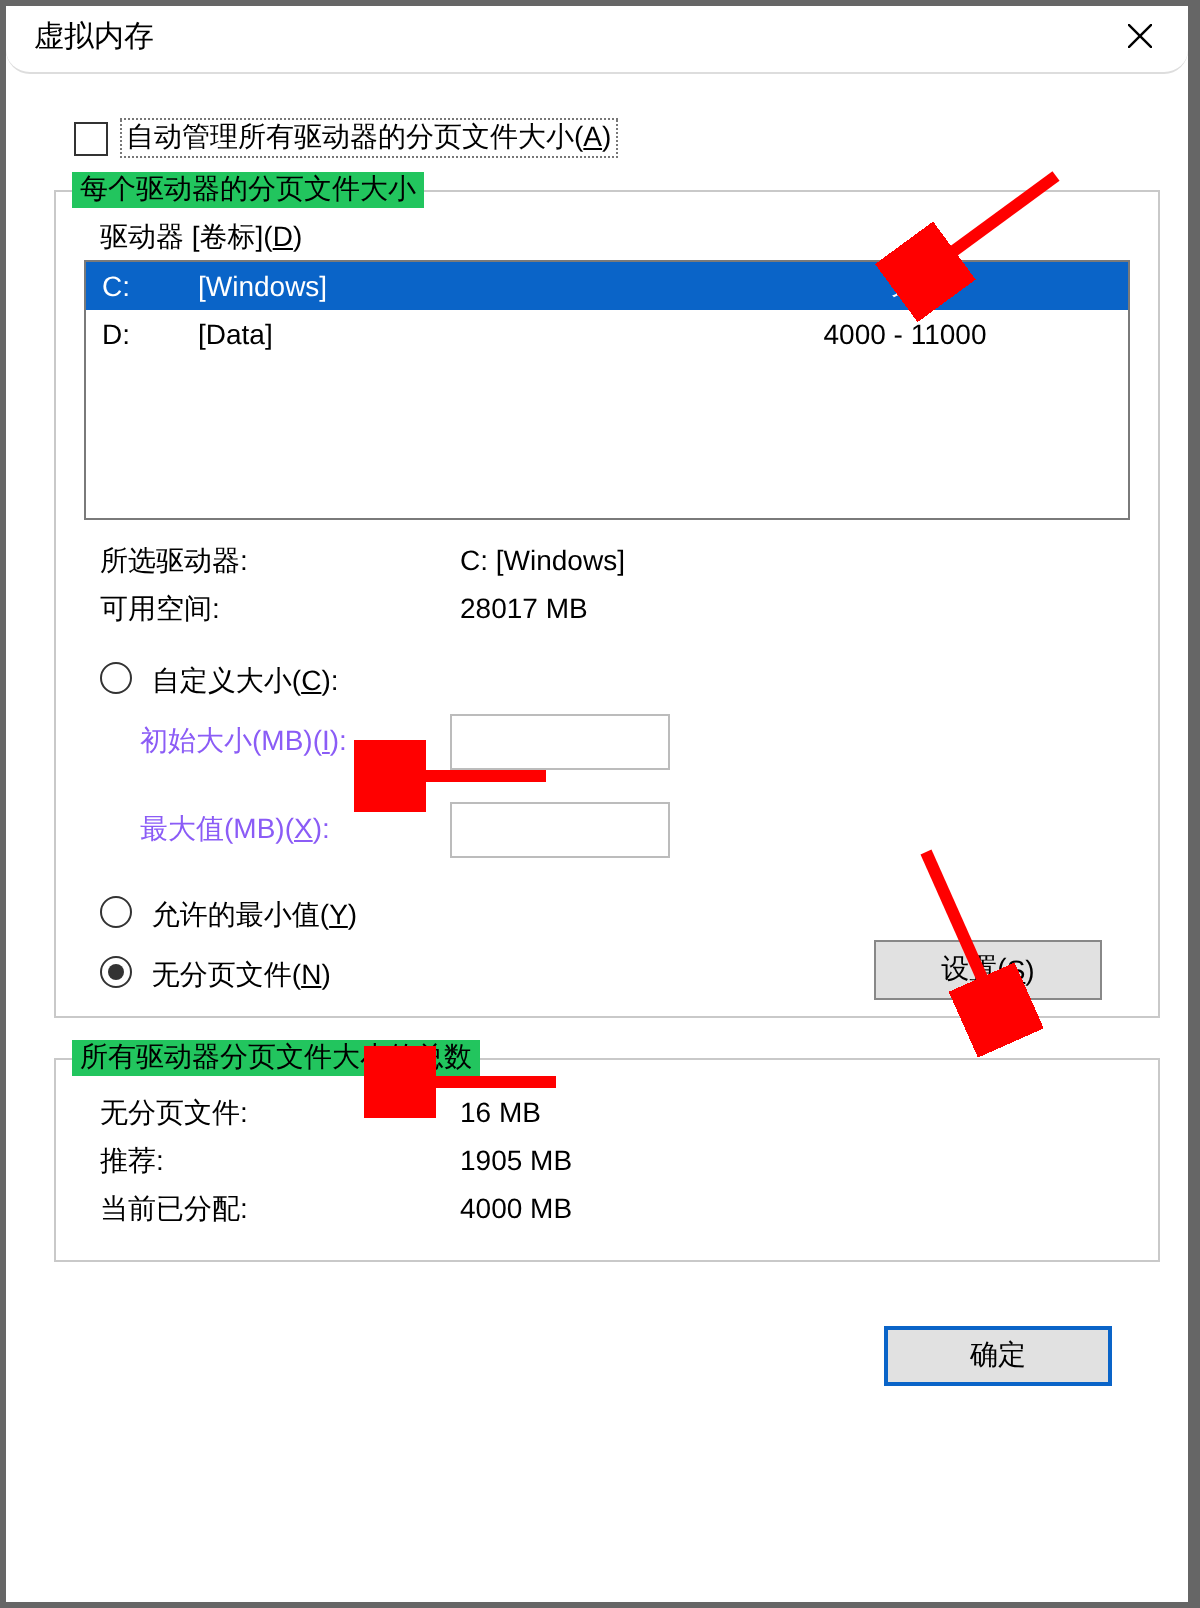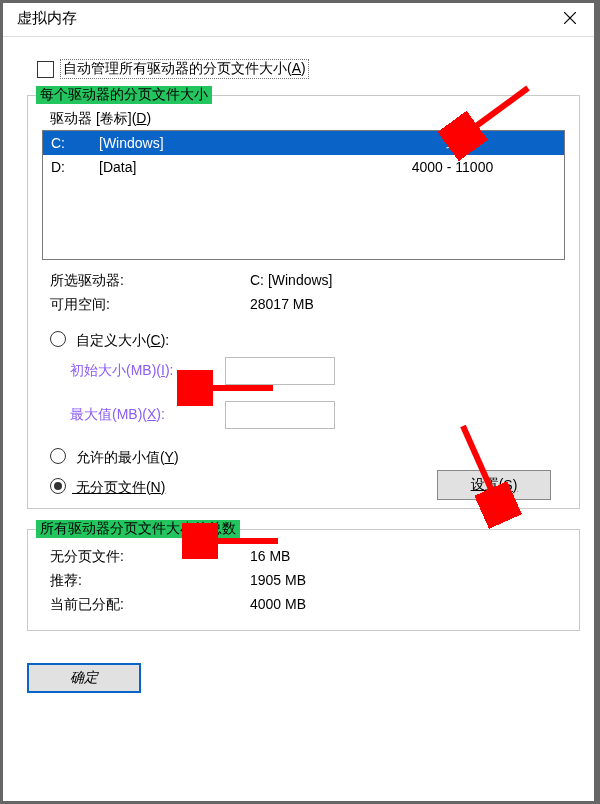--- a/index.html
+++ b/index.html
@@ -1,47 +1,47 @@
 <!DOCTYPE html>
 <html><head>
 <meta charset="utf-8">
 <style>
   * { box-sizing: border-box; font-family: "Segoe UI", "Microsoft YaHei", sans-serif; font-size: 14px; }
   body { margin: 0; background: #888; }
   .view { width: 600px; height: 804px; position: relative; background: #666; padding: 2px 5px 2px 2px; }
   .window { width: 593px; height: 800px; background: #ffffff; border: 1px solid #666; display: flex; flex-direction: column; position:relative;}
-  .titlebar { height: 34px; display: flex; align-items: center; justify-content: space-between; border-bottom: 1px solid #ddd; padding: 0 0 3px 14px; }
+  .titlebar { height: 34px; display: flex; align-items: center; justify-content: space-between; border-bottom: 1px solid #ddd; padding: 0 0 3px 14px; border-radius: 12px; }
   .titlebar .title { font-size: 15px; }
   .close { width: 48px; height: 34px; display: flex; align-items:center; justify-content:center; font-size:15px; cursor:pointer; }
   .content { padding: 22px 14px 10px 24px; flex:1; position:relative;}
   .chk-row { display:flex; align-items:center; margin: 0 0 16px 10px; }
   .chk { width:17px; height:17px; border:1px solid #333; margin-right:6px; }
   .chk-label { padding:0 2px; border:1px dotted #777; } 
   .underline-hotkey { text-decoration: underline; }
   .group { border:1px solid #c9c9c9; padding: 14px 14px 14px 14px; position:relative; margin-top: 2px;}
   .group > legend, .legend { position:absolute; top:-10px; left:8px; background:#22c55e; padding:0 4px; }
   .hdr-row { display:flex; padding: 0 0 2px 8px; }
   .hdr-left { flex:0 0 260px; }
   .drivebox { border:1px solid #7a7a7a; height:130px; overflow:hidden; }
   .drive-row { display:flex; align-items:center; height:24px; padding:0 8px; }
   .col-letter { width:48px; }
   .col-label { width:210px; }
   .col-size { flex:1; text-align:center; padding-left:40px;}
   .selected { background:#0a64c8; color:#fff; }
-  .kv { display:flex; padding: 2px 0 2px 8px; margin-top:10px;gap:20px;}
+  .kv { display:flex; padding: 2px 0 2px 8px; margin-top:10px;}
   .kv .k { width:180px;}
   .radio { display:inline-block; width:16px; height:16px; border:1px solid #333; border-radius:50%; margin-right:6px; position:relative; top:2px;}
   .radio.checked::after{content:"";position:absolute;left:3px;top:3px;width:8px;height:8px;background:#333;border-radius:50%;}
   .opt { padding: 3px 0 3px 8px; margin-top:2px;}
   .sizefield { display:flex; align-items:center; padding: 4px 0 4px 28px;}
   .sizefield .lbl { width:155px; color:#8b5cf6;}
   .numbox { width:110px; height:28px; border:1px solid #bcbcbc; background:#fff;}
   .btn { width:114px; height:30px; border:1px solid #888; background:#e1e1e1; display:flex; align-items:center; justify-content:center; cursor:pointer;}
   .btn.primary { border:2px solid #0a64c8; background:#e1e1e1;}
-  .footer { display:flex; gap:34px; padding: 32px 24px 22px 0; font-style: italic;}
+  .footer { display:flex; justify-content:flex-end; gap:34px; padding: 32px 24px 22px 0;}
   
   .arrow { position:absolute; pointer-events:none; }
   .arrow svg { overflow:visible; }
   .arrow path, .arrow line { stroke:#ff0000; stroke-width:6; fill:#ff0000;}
   .tot .kv { margin-top:2px;}
 </style>
 </head>
 <body>
 
 <div class="view">
@@ -107,21 +107,21 @@
         <div class="sizefield" style="margin-top:8px;">
           <span class="lbl"><span>最大值(MB)(</span><span class="underline-hotkey">X</span><span>):</span></span>
           <div class="numbox"></div>
         </div>
 
         <div class="opt" style="margin-top:10px;">
           <span class="radio"></span>
           <span><span>允许的最小值(</span><span class="underline-hotkey">Y</span><span>)</span></span>
         </div>
 
-        <div style="display:flex; align-items:center; justify-content:space-between; padding-right:14px;text-decoration:underline;">
+        <div style="display:flex; align-items:center; justify-content:space-between; padding-right:14px;">
           <div class="opt">
             <span class="radio checked"></span>
             <span><span>无分页文件(</span><span class="underline-hotkey">N</span><span>)</span></span>
           </div>
           <div class="btn">
             <span>设置(</span>
               <span class="underline-hotkey">S</span>
               <span>)</span>
           </div>
         </div>

